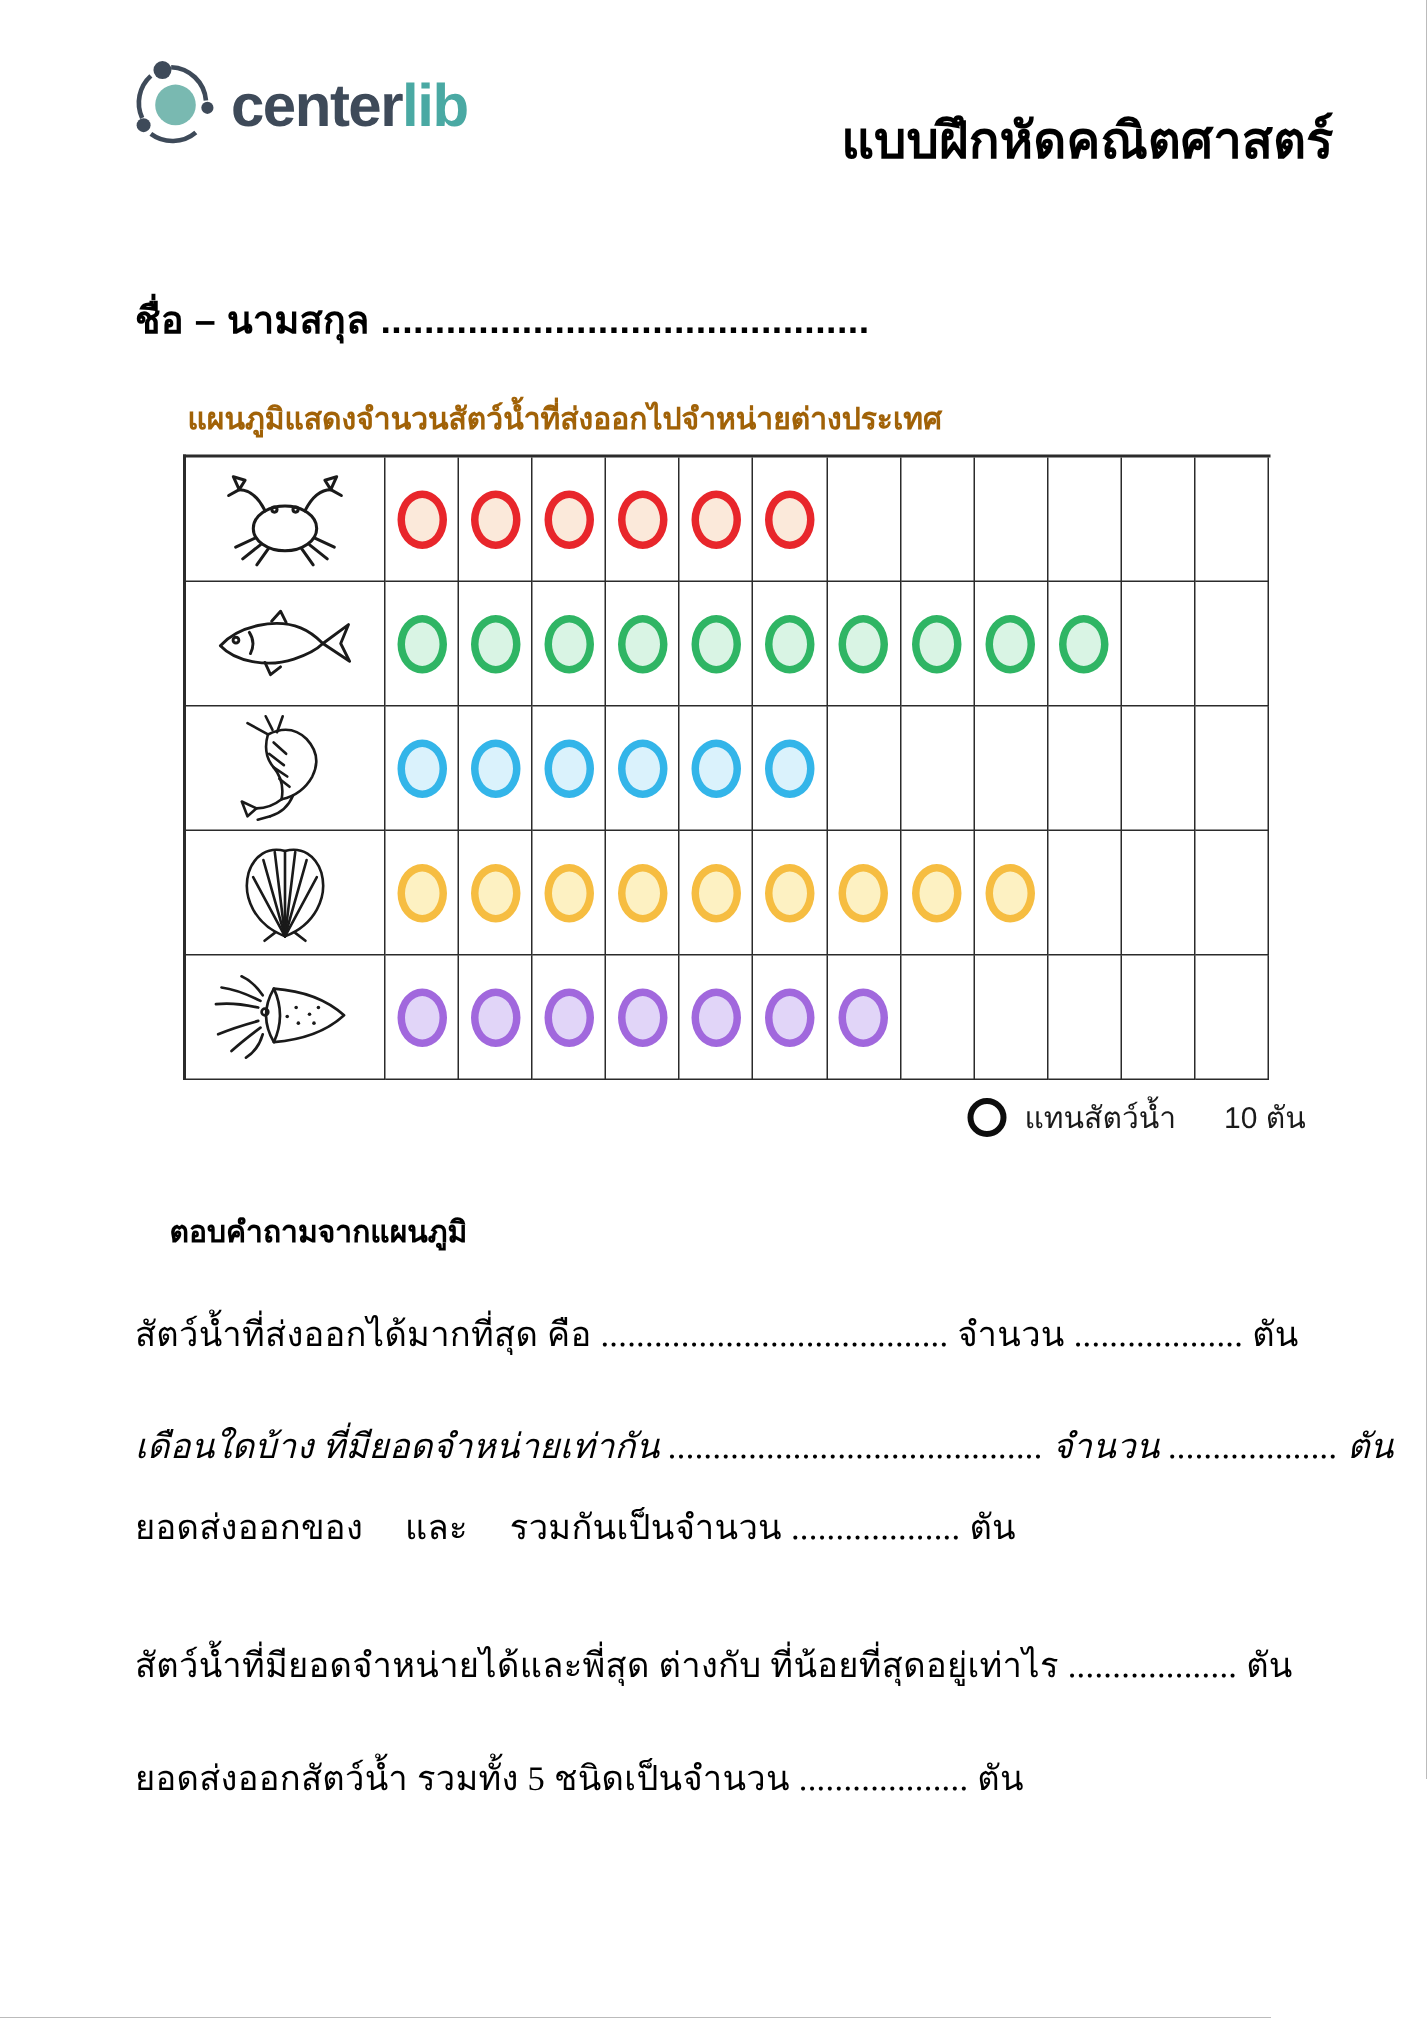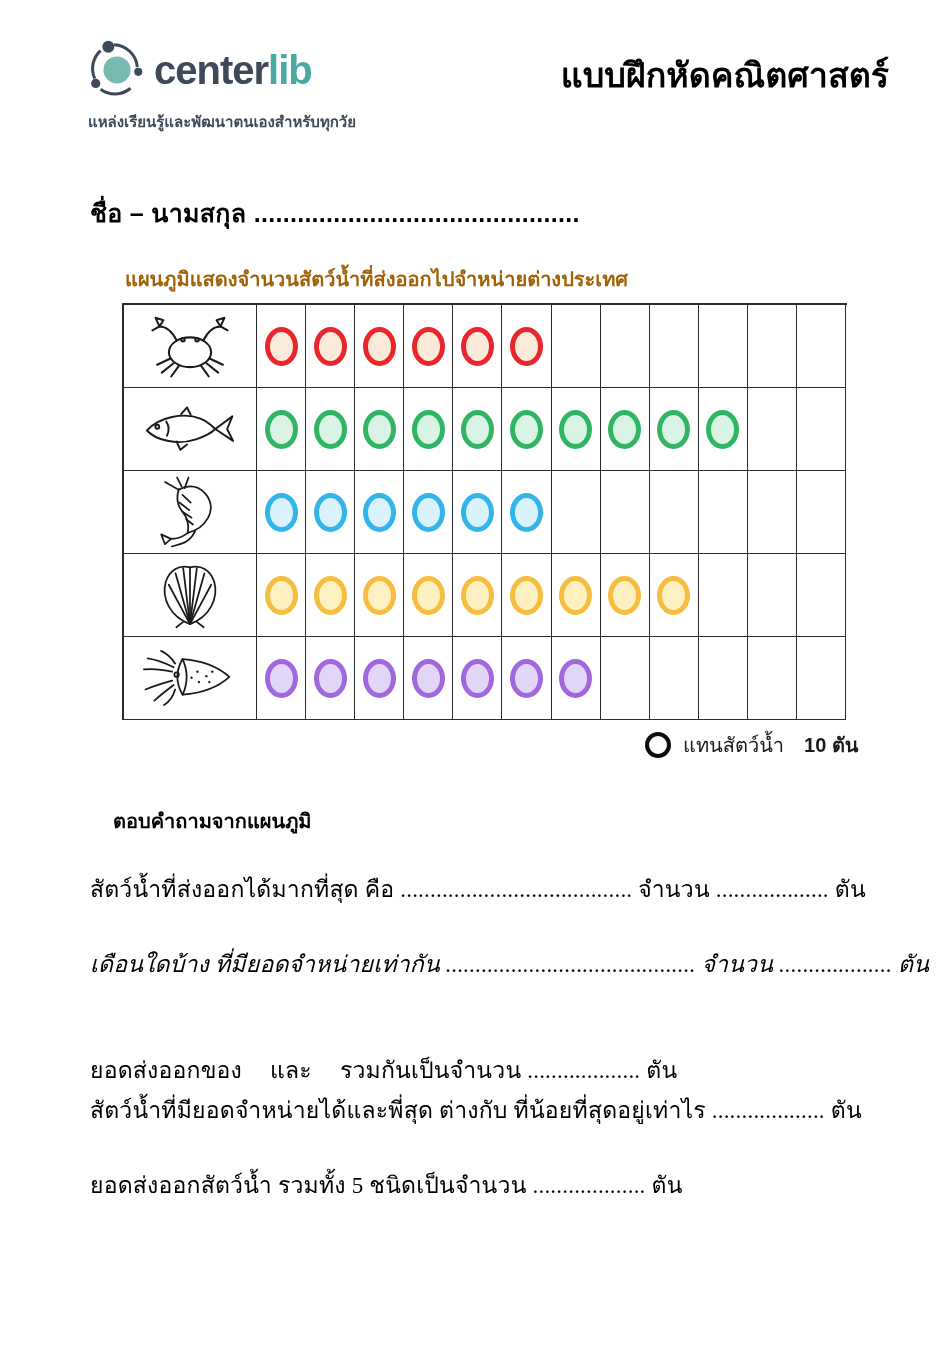--- a/index.html
+++ b/index.html
@@ -8,45 +8,45 @@
     font-family:"Liberation Sans",sans-serif;color:#111;overflow:hidden;
     margin:0 auto;
   }
   
   .brand{position:absolute;left:88px;top:38px;}
   .brand-row{display:flex;align-items:center;gap:8px;}
   .brand-word{font-size:40px;font-weight:bold;letter-spacing:-1px;color:#3e4a59;line-height:1;}
   .brand-word .lib{color:#4aa9a3;}
   .brand-tagline{margin-top:8px;font-size:15px;color:#3e4a59;font-weight:bold;}
   .title-block{position:absolute;right:62px;top:56px;text-align:right;}
-  .title-main{font-size:34px;font-weight:bold;color:#000;line-height:1.15;}
+  .title-main{font-size:34px;font-weight:bold;color:#000;line-height:1.15;margin-top:19px;}
   .title-sub{font-size:23px;color:#000;margin-top:4px;}
   
   .name-line{position:absolute;left:90px;top:193px;font-family:Liberation Sans, sans-serif;
     font-size:25px;font-weight:bold;color:#000;letter-spacing:.3px;}
   
   .chart-title{position:absolute;left:125px;top:263px;font-size:20px;font-weight:bold;color:#a16207;}
   .ptable{position:absolute;left:122px;top:303px;border-top:2px solid #2b2b2b;border-left:2px solid #2b2b2b;width:723px;}
   .prow{display:grid;grid-template-columns:133px repeat(12,49.1px);}
   .cell{border-right:1.6px solid #2b2b2b;border-bottom:1.6px solid #2b2b2b;height:83px;
     display:flex;align-items:center;justify-content:center;box-sizing:border-box;}
   .icon-cell svg{width:104px;height:72px;}
   .sym{display:block;width:33px;height:39px;border:5px solid #000;border-radius:50%;box-sizing:border-box;}
   .legend{position:absolute;left:645px;top:729px;display:flex;align-items:center;gap:12px;}
   .legend-circle{display:inline-block;width:26px;height:26px;border:4px solid #0d0d0d;border-radius:50%;
     background:#fff;box-sizing:border-box;}
   .legend-text{font-size:20px;font-weight:normal;color:#1a1a1a;}
-  .legend-value{font-size:20px;font-weight:bold;color:#1a1a1a;margin-left:8px;}
+  .legend-value{font-size:20px;font-weight:normal;color:#1a1a1a;margin-left:20px;}
   
   .q-heading{position:absolute;left:113px;top:805px;font-size:20px;font-weight:bold;color:#000;}
   .question{position:absolute;left:90px;font-family:"Liberation Serif",serif;font-size:23px;color:#000;
     white-space:nowrap;letter-spacing:.2px;}
   .q1{top:871px;}
   .q2{top:946px;font-style:italic;}
-  .q3{top:1052px;display:flex;align-items:center;gap:14px;}
+  .q3{top:1000px;display:flex;align-items:center;gap:14px;}
   .q4{top:1092px;}
   .q5{top:1167px;}
 </style>
 </head>
 <body>
 
 <div class="page">
 
   <div class="brand">
     <div class="brand-row">
@@ -60,21 +60,20 @@
           </g>
           <g fill="#3e4a59">
             <circle cx="21" cy="9" r="6.2"></circle>
             <circle cx="8" cy="47" r="4.8"></circle>
             <circle cx="52" cy="35" r="4.2"></circle>
           </g>
         </svg>
       </span>
       <span class="brand-word"><span>center</span><span class="lib">lib</span></span>
     </div>
-    <div class="brand-tagline">แหล่งเรียนรู้และพัฒนาตนเองสำหรับทุกวัย</div>
   </div>
 
   <div class="title-block">
     <div class="title-main">แบบฝึกหัดคณิตศาสตร์</div>
   </div>
 
   <div class="name-line">
     <span>ชื่อ – นามสกุล</span>
     <span>.............................................</span>
   </div>

